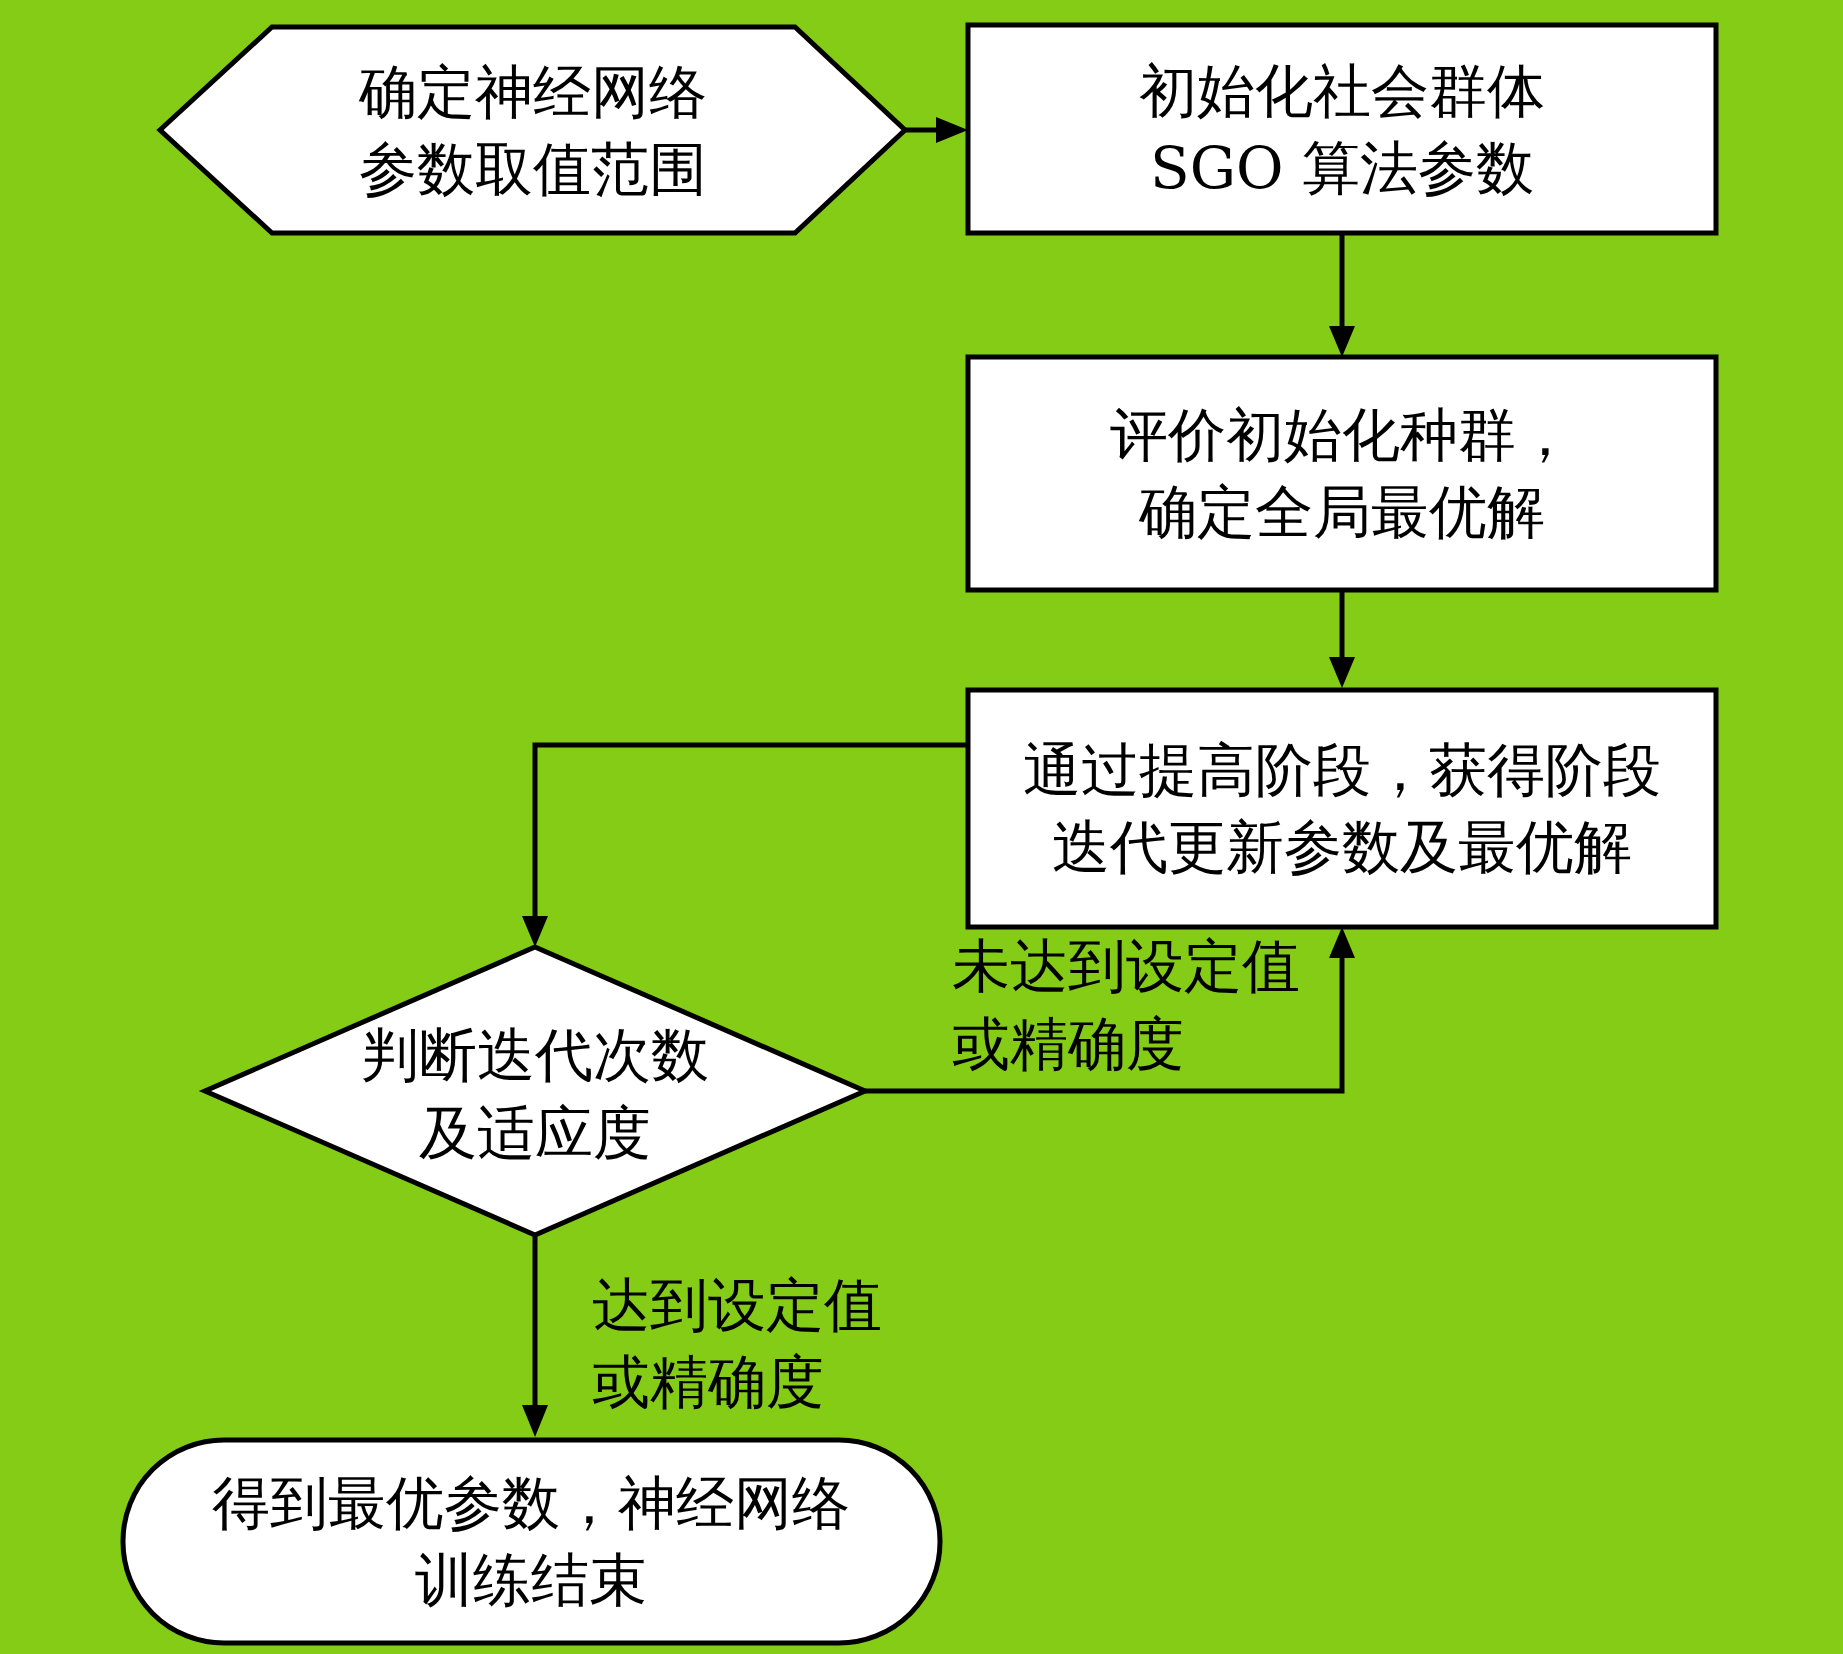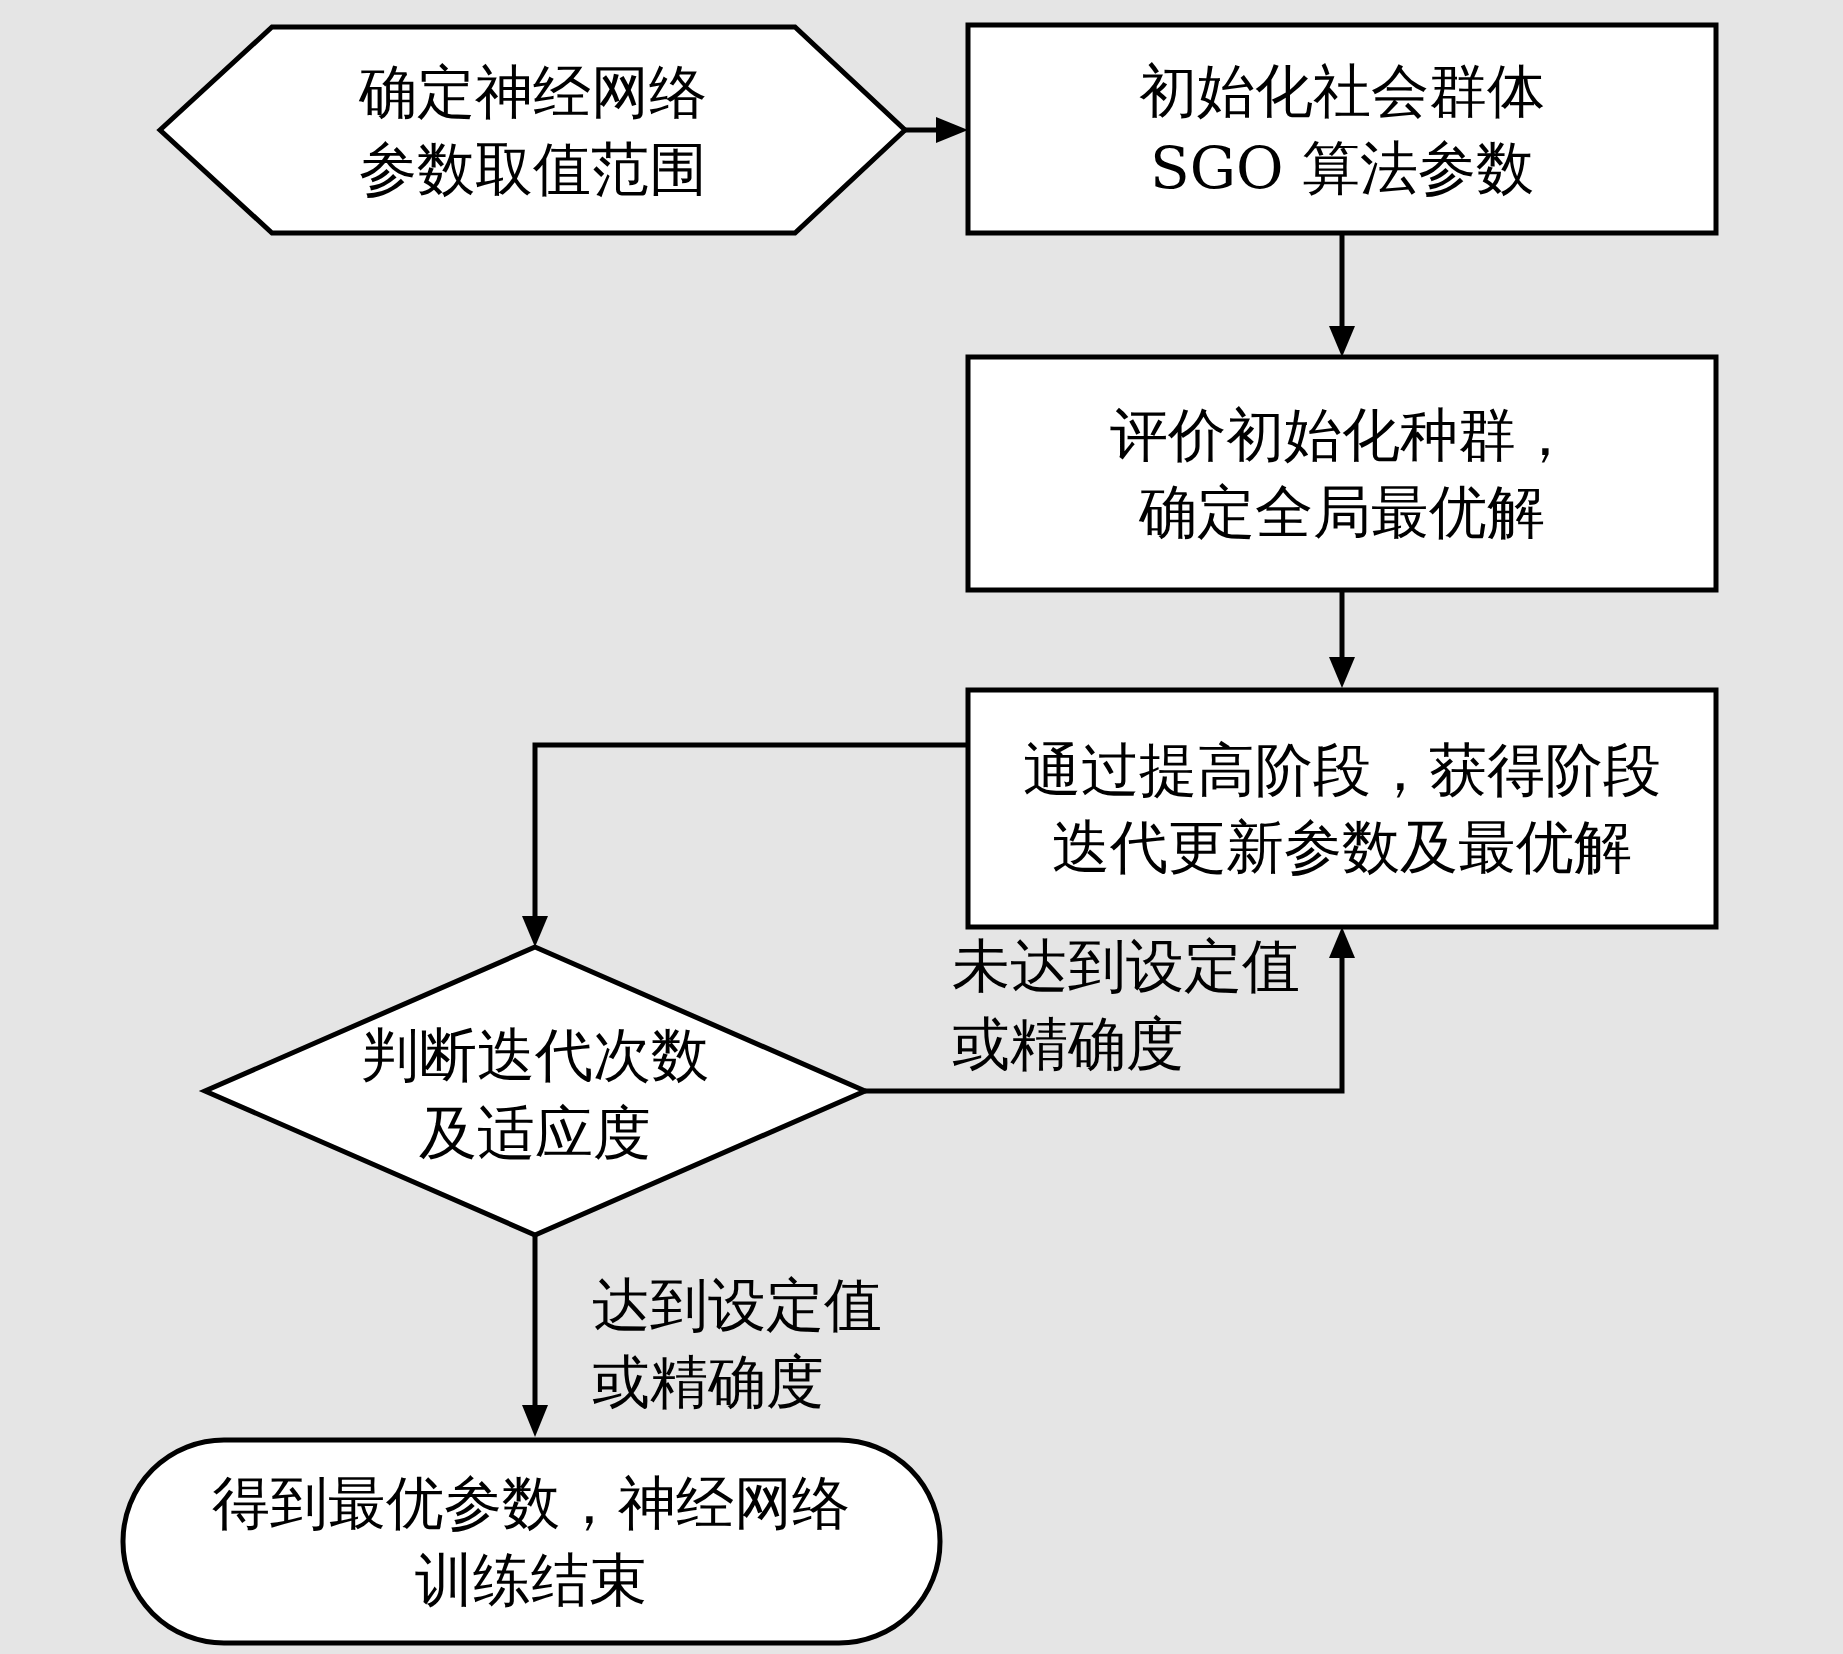--- a/index.html
+++ b/index.html
@@ -1,16 +1,16 @@
 <!DOCTYPE html>
 <html><head>
 <meta charset="utf-8">
 <style>
   html, body { margin: 0; padding: 0; background: #ffffff; }
-  .canvas { width: 1843px; height: 1654px; position: relative; background: #e5e5e5; }
+  .canvas { width: 1843px; height: 1654px; position: relative; background: #84cc16; }
   svg { display: block; }
   text {
     font-family: "DejaVu Serif", "Liberation Serif", serif;
     font-size: 58px;
     fill: #000000;
   }
   .node-shape { fill: #ffffff; stroke: #000000; stroke-width: 5; }
   .edge { fill: none; stroke: #000000; stroke-width: 5; }
   .arrowhead { fill: #000000; stroke: none; }
   .label-start { text-anchor: start; }

